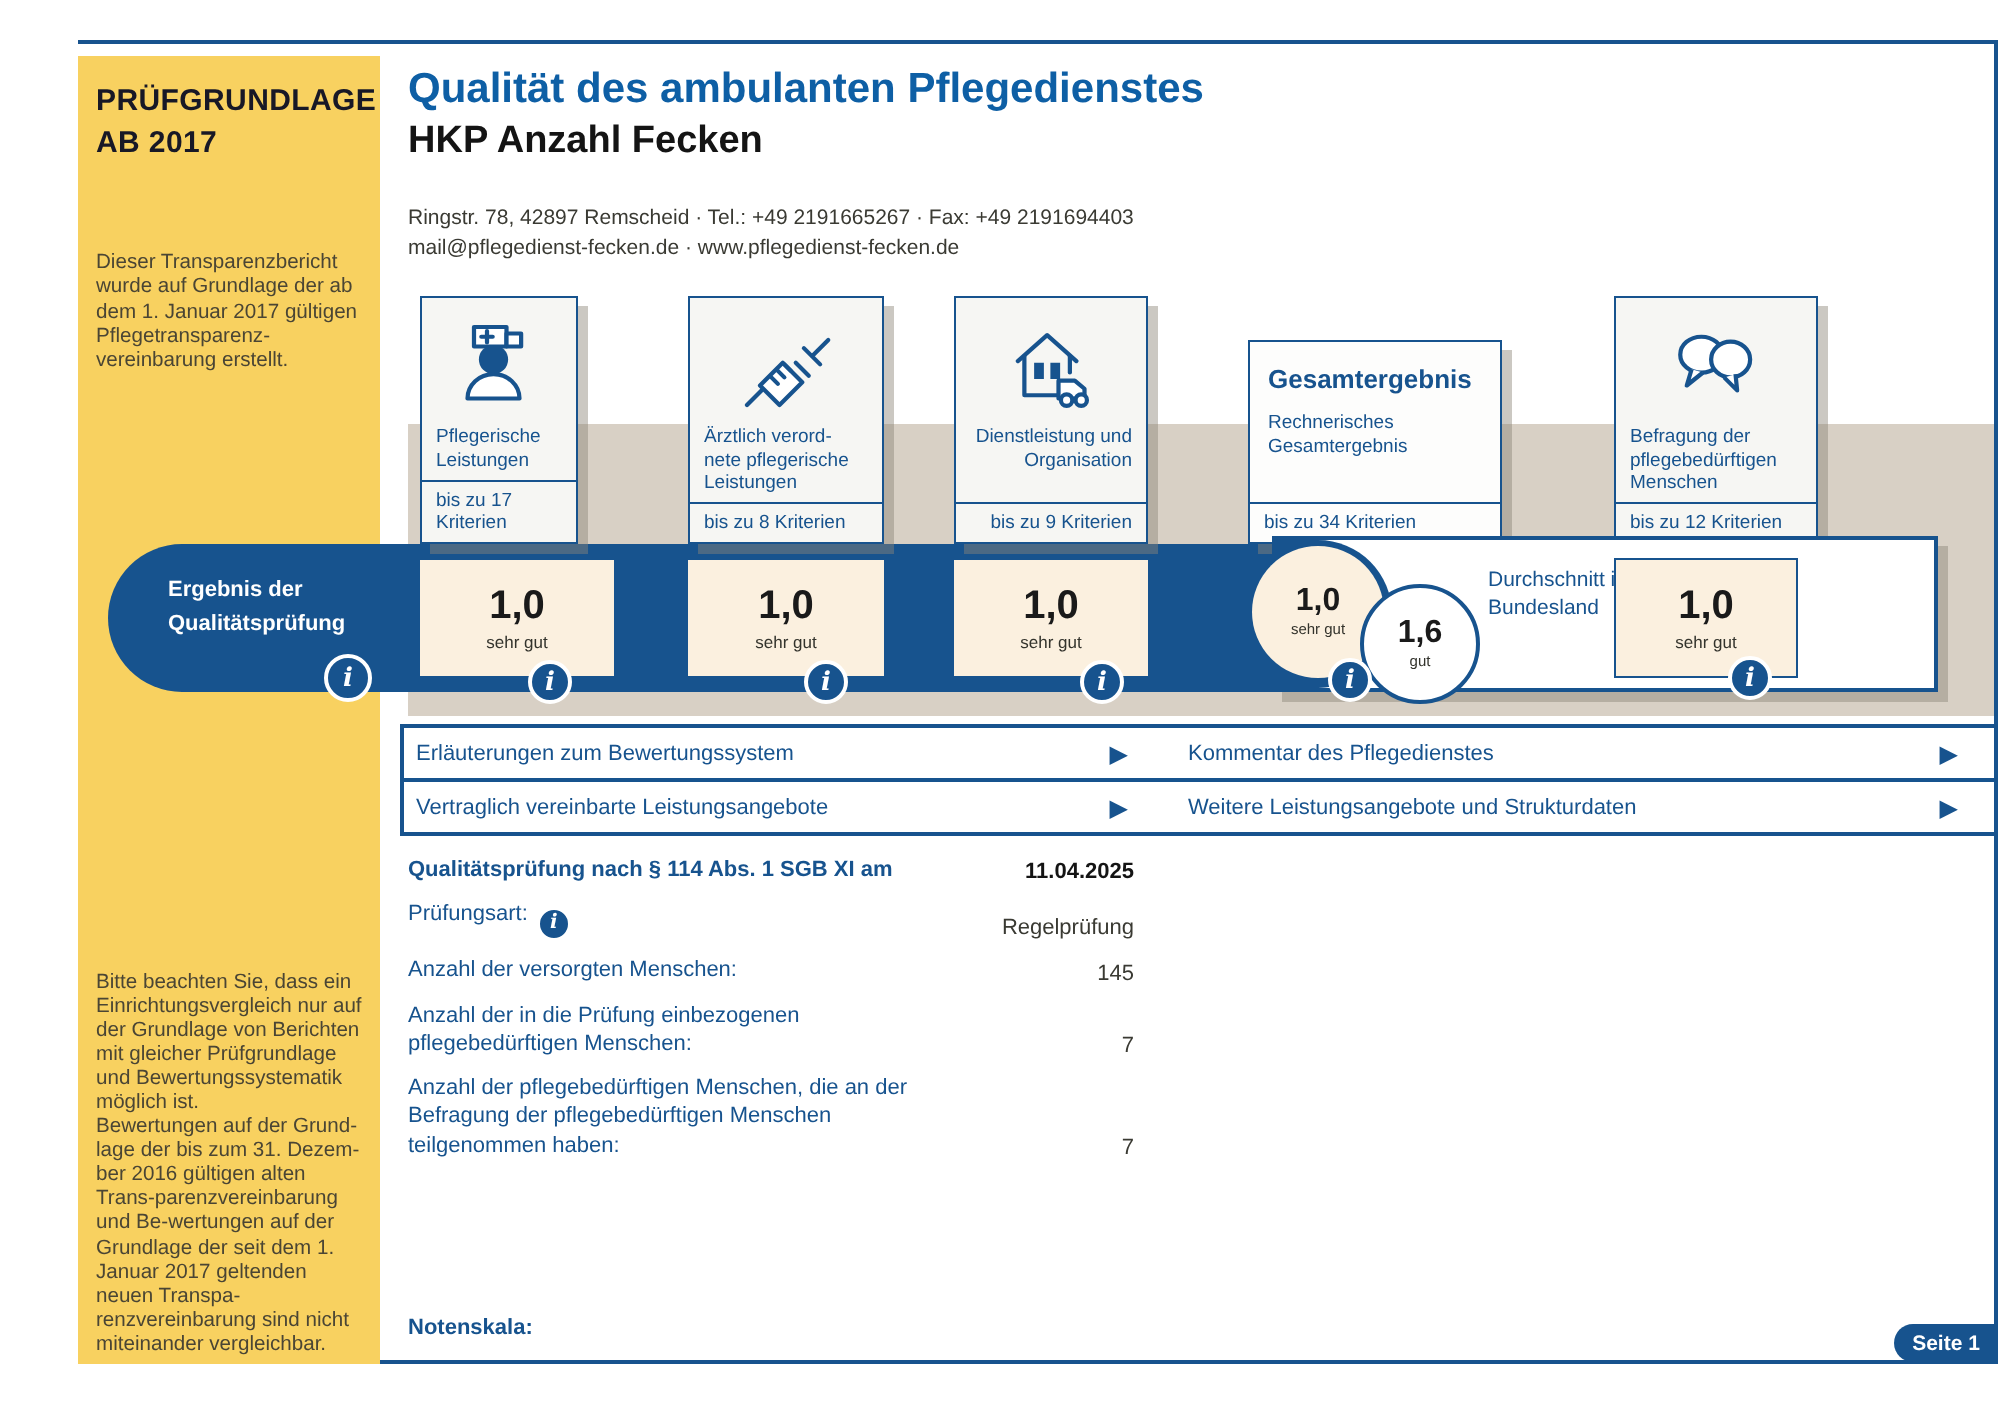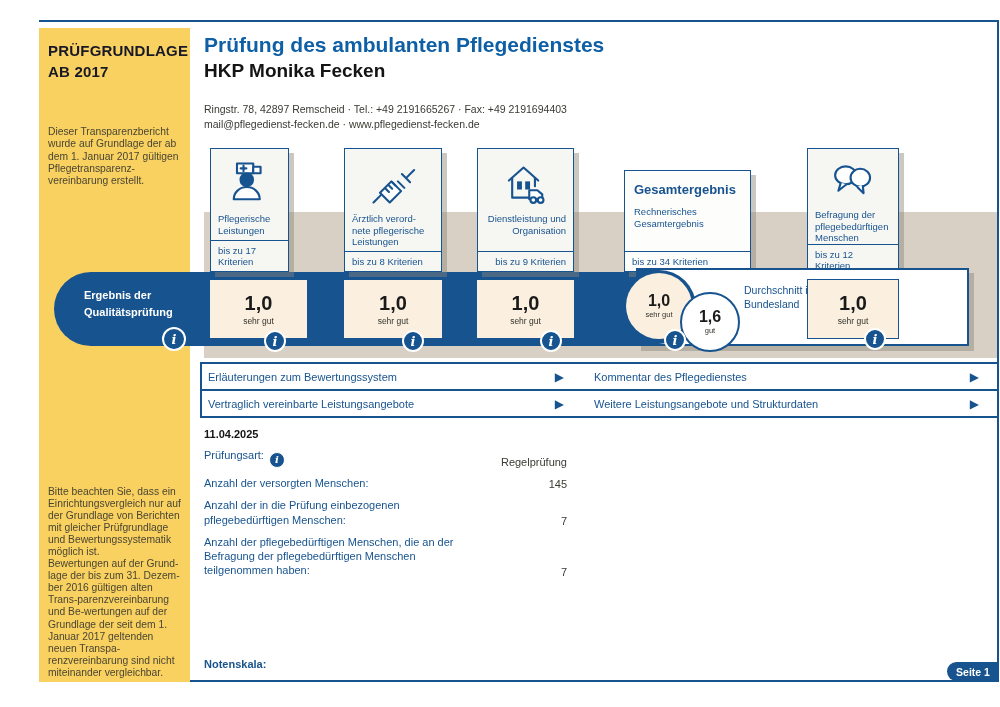--- a/index.html
+++ b/index.html
@@ -30,21 +30,21 @@
   
   .card { position:absolute; top:148px; height:124px; background:#F6F6F3; border:1.5px solid #17538E;
           box-shadow:5px 5px 0 rgba(140,132,120,.45); display:flex; flex-direction:column; z-index:2; }
   .card-icon { height:62px; display:flex; align-items:center; justify-content:center; padding-top:6px; }
   .card-icon svg { width:52px; height:52px; }
   .card-label { padding:2px 7px 0 7px; font-size:9.5px; line-height:1.22; color:#17538E; }
   .card-criteria { margin-top:auto; border-top:1.5px solid #17538E; padding:4px 7px; font-size:9.5px; color:#17538E; }
   .card1 { left:196px; width:79px; }
   .card2 { left:330px; width:98px; }
   .card3 { left:463px; width:97px;text-align:right; }
-  .card5 { left:793px; width:92px; }
+  .card5 { left:793px; width:102px; }
   .card4 { left:610px; top:170px; width:127px; height:102px; background:#FDFDFC; }
   .card4 .g-title { padding:11px 9px 0 9px; font-size:13px; font-weight:bold; color:#17538E; }
   .card4 .g-sub { padding:9px 9px 0 9px; font-size:9.5px; line-height:1.25; color:#17538E; }
 
   
   .pill { position:absolute; left:40px; top:272px; width:582px; height:74px; background:#17538E;
           border-radius:37px 0 0 37px; z-index:1; }
   .pill-label { position:absolute; left:70px; top:287px; width:125px; font-size:11px; font-weight:bold;
                 color:#fff; line-height:1.5; z-index:3; }
 
@@ -131,22 +131,22 @@
       <div>PRÜFGRUNDLAGE</div>
       <div>AB 2017</div>
     </div>
     <p class="sb-note-top">Dieser Transparenzbericht wurde auf Grundlage der ab dem 1. Januar 2017 gültigen Pflegetransparenz-vereinbarung erstellt.</p>
     <div class="sb-note-bottom">
       <p>Bitte beachten Sie, dass ein Einrichtungsvergleich nur auf der Grundlage von Berichten mit gleicher Prüfgrundlage und Bewertungssystematik möglich ist.</p>
       <p>Bewertungen auf der Grund-lage der bis zum 31. Dezem-ber 2016 gültigen alten Trans-parenzvereinbarung und Be-wertungen auf der Grundlage der seit dem 1. Januar 2017 geltenden neuen Transpa-renzvereinbarung sind nicht miteinander vergleichbar.</p>
     </div>
   </aside>
 
-  <h1 class="title">Prüfung des ambulanten Pflegedienstes</h1>
-  <h2 class="facility">HKP Monika Fecken</h2>
+  <h1 class="title">Qualität des ambulanten Pflegedienstes</h1>
+  <h2 class="facility">HKP Anzahl Fecken</h2>
   <div class="contact1">Ringstr. 78, 42897 Remscheid · Tel.: +49 2191665267 · Fax: +49 2191694403</div>
   <div class="contact2">mail@pflegedienst-fecken.de · www.pflegedienst-fecken.de</div>
 
   <div class="tan-band"></div>
 
   <div class="card card1">
     <div class="card-icon">
       <svg viewBox="0 0 64 64">
         <rect class="stf" x="16" y="8" width="20" height="12"></rect>
         <rect class="stf" x="36" y="12" width="9" height="8"></rect>
@@ -280,20 +280,21 @@
       </div>
       <div class="link-cell lc-right">
         <span class="link-label">Weitere Leistungsangebote und Strukturdaten</span>
         <span class="arrow">▶</span>
       </div>
     </div>
   </div>
 
   <div class="details">
     <div class="drow drow-head">
+      <div class="dlabel">Qualitätsprüfung nach § 114 Abs. 1 SGB XI am</div>
       <div class="dvalue">11.04.2025</div>
     </div>
     <div class="drow">
       <div class="dlabel">
         <span>Prüfungsart:</span><span class="info info-inline">
             <span>i</span>
           </span>
       </div>
       <div class="dvalue">Regelprüfung</div>
     </div>

